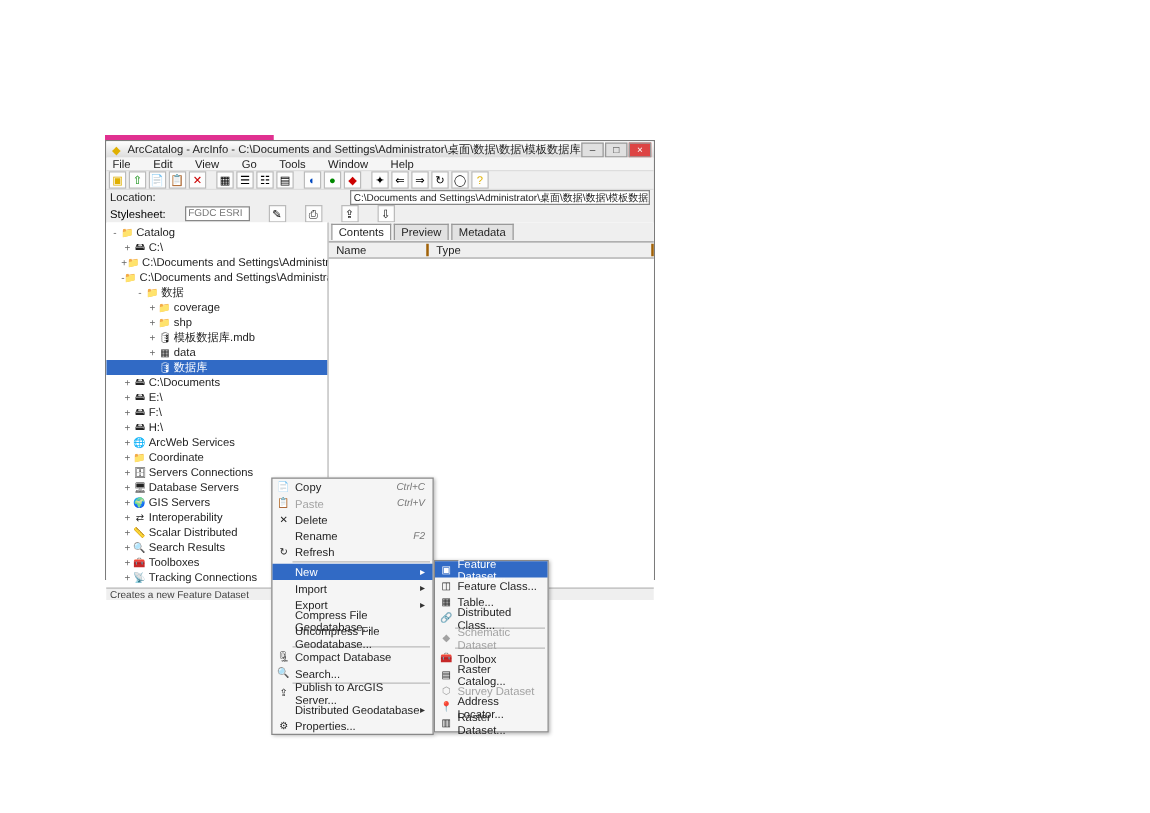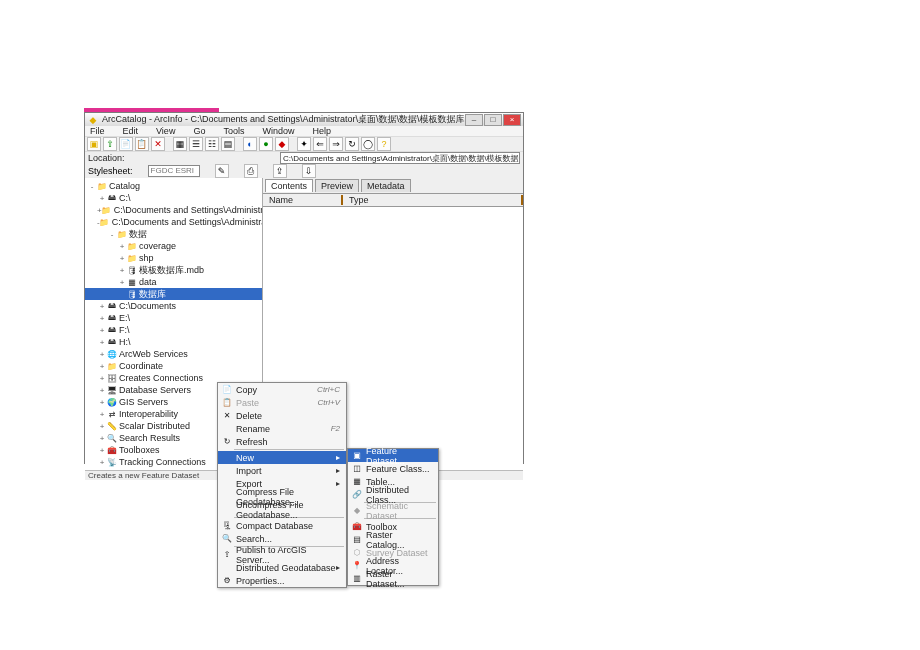--- a/index.html
+++ b/index.html
@@ -291,21 +291,21 @@
             <span class="label">ArcWeb Services</span>
           </div>
           <div class="node ind1">
             <span class="tw">+</span>
             <span class="ficon">📁</span>
             <span class="label">Coordinate</span>
           </div>
           <div class="node ind1">
             <span class="tw">+</span>
             <span class="ficon">🗄</span>
-            <span class="label">Creates Connections</span>
+            <span class="label">Servers Connections</span>
           </div>
           <div class="node ind1">
             <span class="tw">+</span>
             <span class="ficon">🖥</span>
             <span class="label">Database Servers</span>
           </div>
           <div class="node ind1">
             <span class="tw">+</span>
             <span class="ficon">🌍</span>
             <span class="label">GIS Servers</span>

